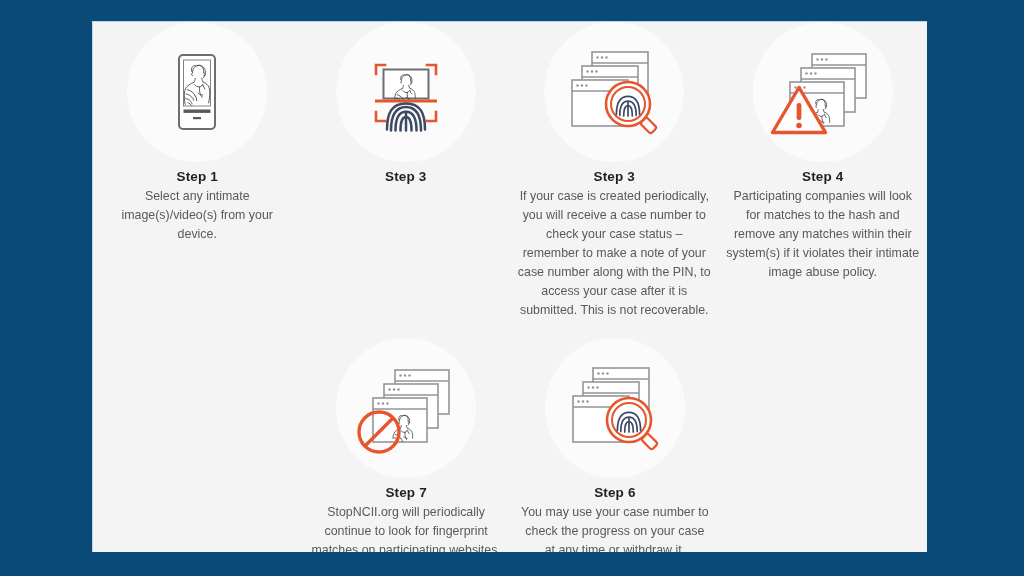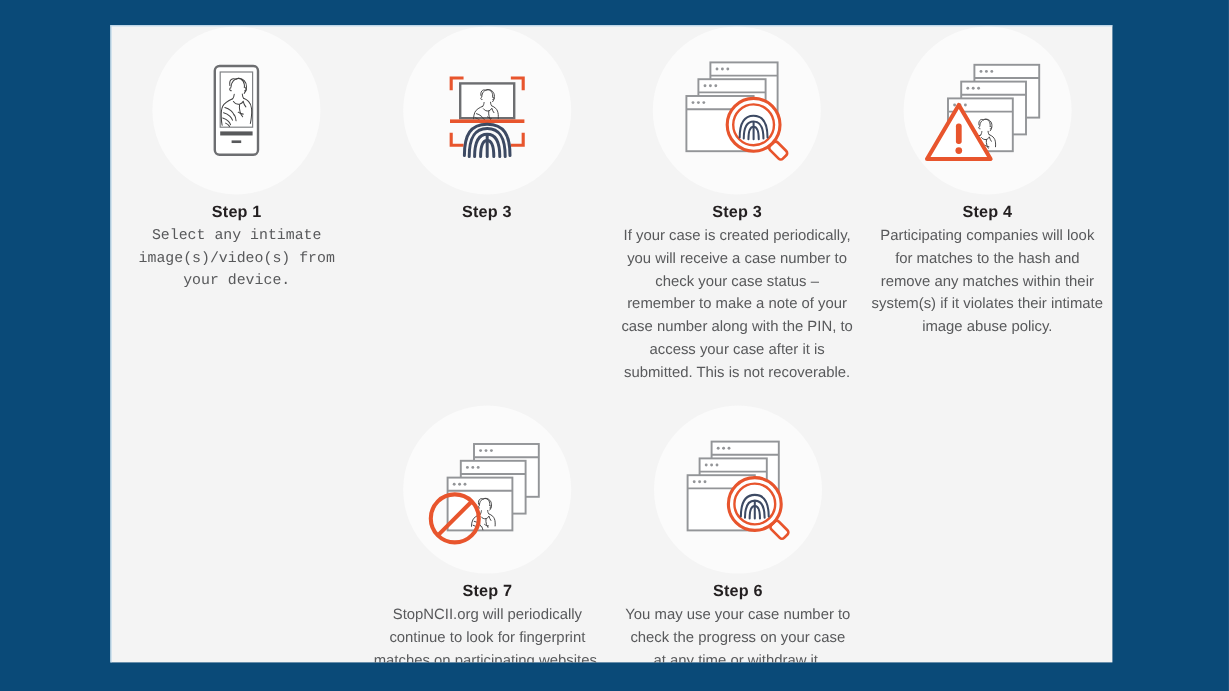--- a/index.html
+++ b/index.html
@@ -74,21 +74,21 @@
     margin-bottom: 3px;
     letter-spacing: 0.15px;
   }
   .step-body {
     font-size: 12.4px;
     line-height: 19px;
     color: #58595b;
     max-width: 196px;
   }
 
-  .row-1 .step:nth-child(1) .step-body { max-width: 190px; font-family: Liberation Mono, monospace; }
+  .row-1 .step:nth-child(1) .step-body { max-width: 190px; }
   .row-1 .step:nth-child(2) .step-body { max-width: 194px; }
   .row-1 .step:nth-child(3) .step-body { max-width: 196px; }
   .row-1 .step:nth-child(4) .step-body { max-width: 196px; }
   .row-2 .step .step-body { max-width: 190px; }
 
   .row-2 { margin-top: 18px; }
 </style>
 </head>
 <body>
 

